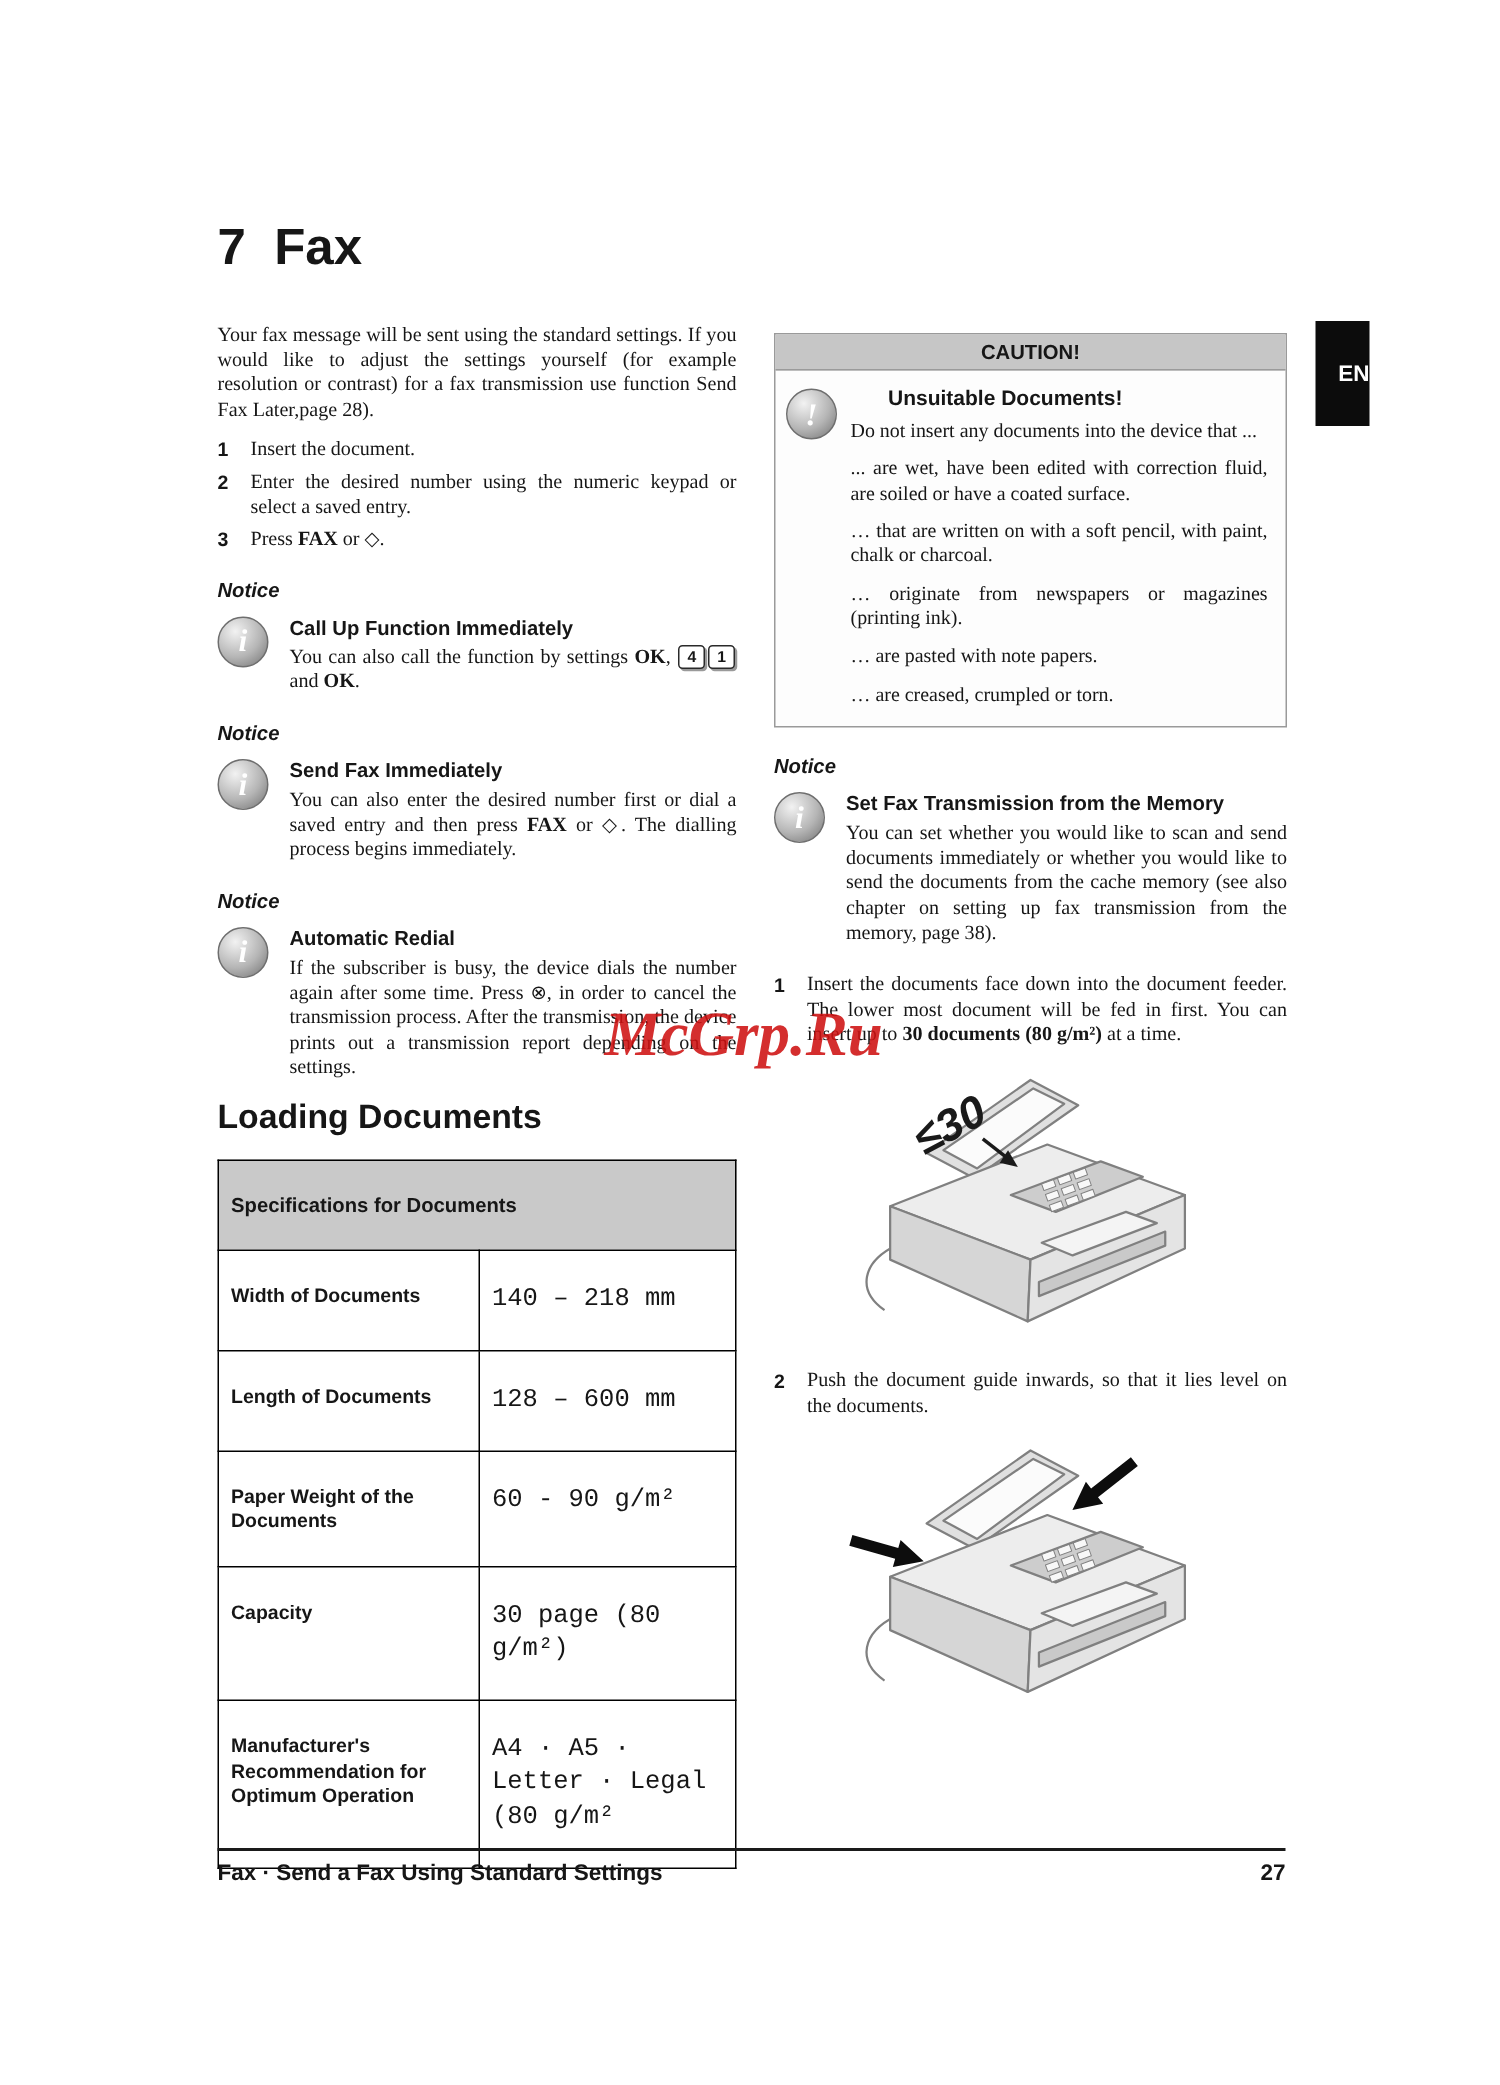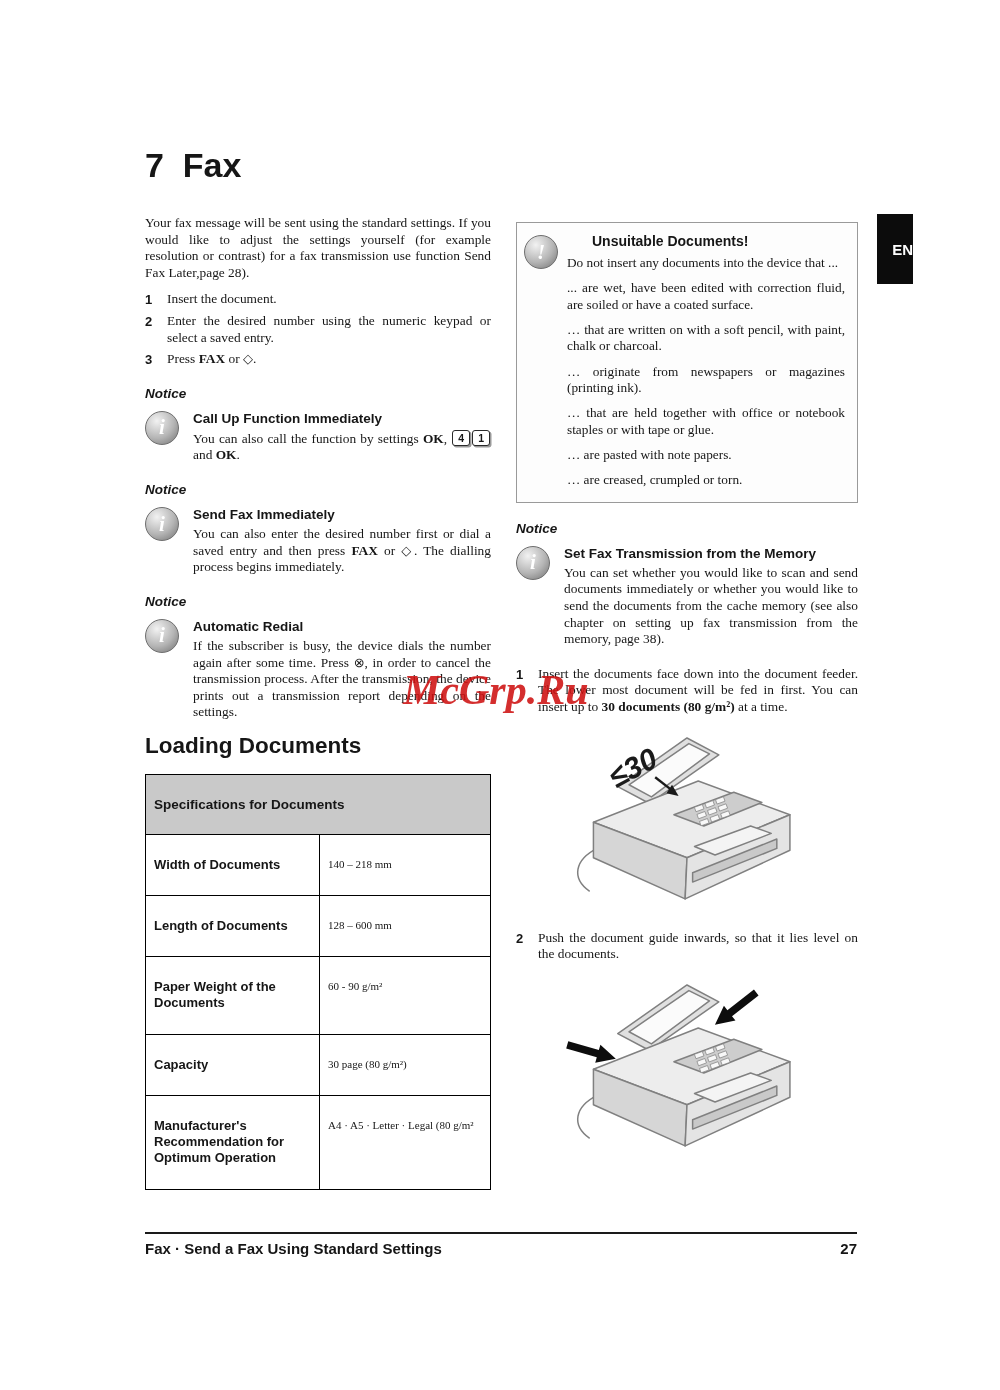--- a/index.html
+++ b/index.html
@@ -99,21 +99,21 @@
   .spec-table th, .spec-table td { border:1.5px solid #000; padding:22px 8px; vertical-align:top; }
   .spec-table thead th {
     background:#c9c9c9; text-align:left;
     font-family:"Liberation Sans", sans-serif; font-weight:bold; font-size:13.5px;
   }
   .spec-table td.spec-label {
     width:174px;
     font-family:"Liberation Sans", sans-serif; font-weight:bold; font-size:13px;
     line-height:1.25;
   }
-  .spec-table td.spec-value { font-size:11px; line-height:1.3; }
+  .spec-table td.spec-value { font-size:17px; line-height:1.3;font-family:Liberation Mono, monospace; }
 
   #loading-heading { margin-top:12px; margin-bottom:0; }
 
   .illustration { display:block; margin:10px auto 4px auto; }
 
   
   #watermark {
     position:absolute; left:403px; top:666px; z-index:5;
     font-family:"Liberation Serif", serif;
     font-weight:bold; font-style:italic; font-size:42px;
@@ -212,28 +212,28 @@
         <td class="spec-label">Manufacturer's Recommendation for Optimum Operation</td>
         <td class="spec-value">A4 · A5 · Letter · Legal (80 g/m²</td>
       </tr>
     </tbody>
   </table>
 </div>
 
 <div id="right-col">
 
   <div id="caution-box">
+    <div id="caution-header">CAUTION!</div>
     <div id="caution-body">
       <div class="round-icon">!</div>
       <div id="caution-title">Unsuitable Documents!</div>
       <p>Do not insert any documents into the device that ...</p>
       <p>... are wet, have been edited with correction fluid, are soiled or have a coated surface.</p>
       <p>… that are written on with a soft pencil, with paint, chalk or charcoal.</p>
       <p>… originate from newspapers or magazines (printing ink).</p>
-      <p>… that are held together with office or notebook staples or with tape or glue.</p>
       <p>… are pasted with note papers.</p>
       <p>… are creased, crumpled or torn.</p>
     </div>
   </div>
 
   <p class="notice-label">Notice</p>
   <div class="info-block">
     <div class="round-icon">i</div>
     <div class="info-content">
       <div class="info-title">Set Fax Transmission from the Memory</div>

